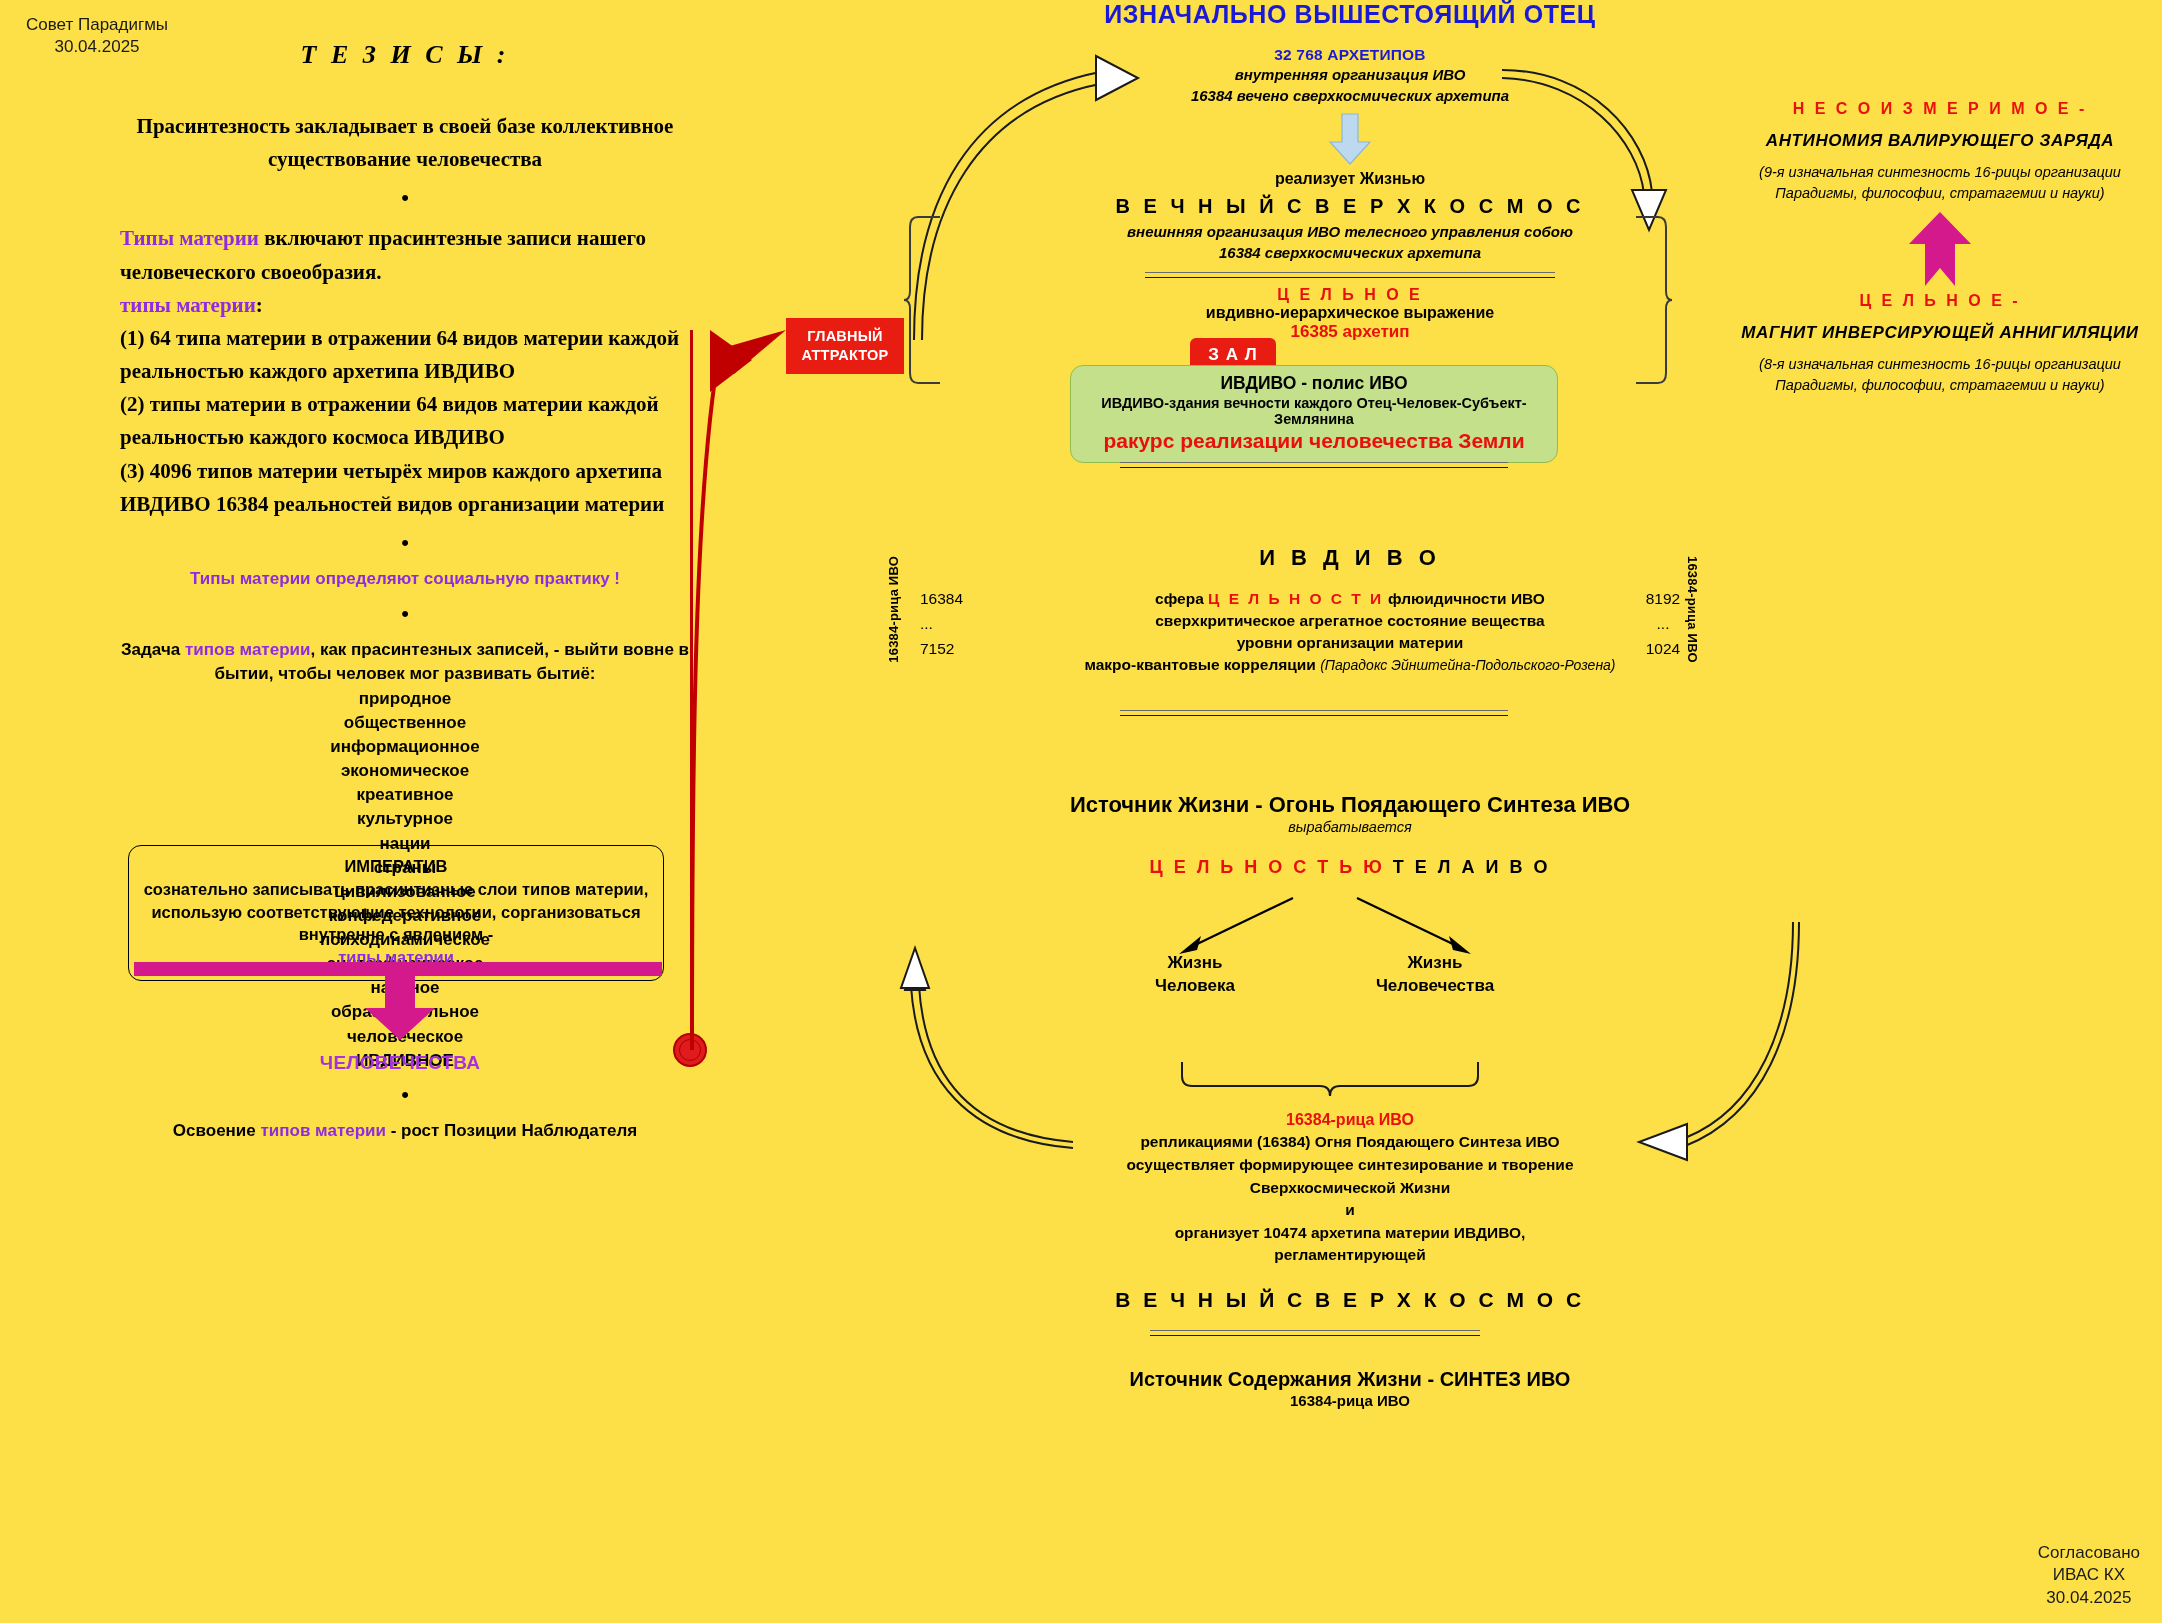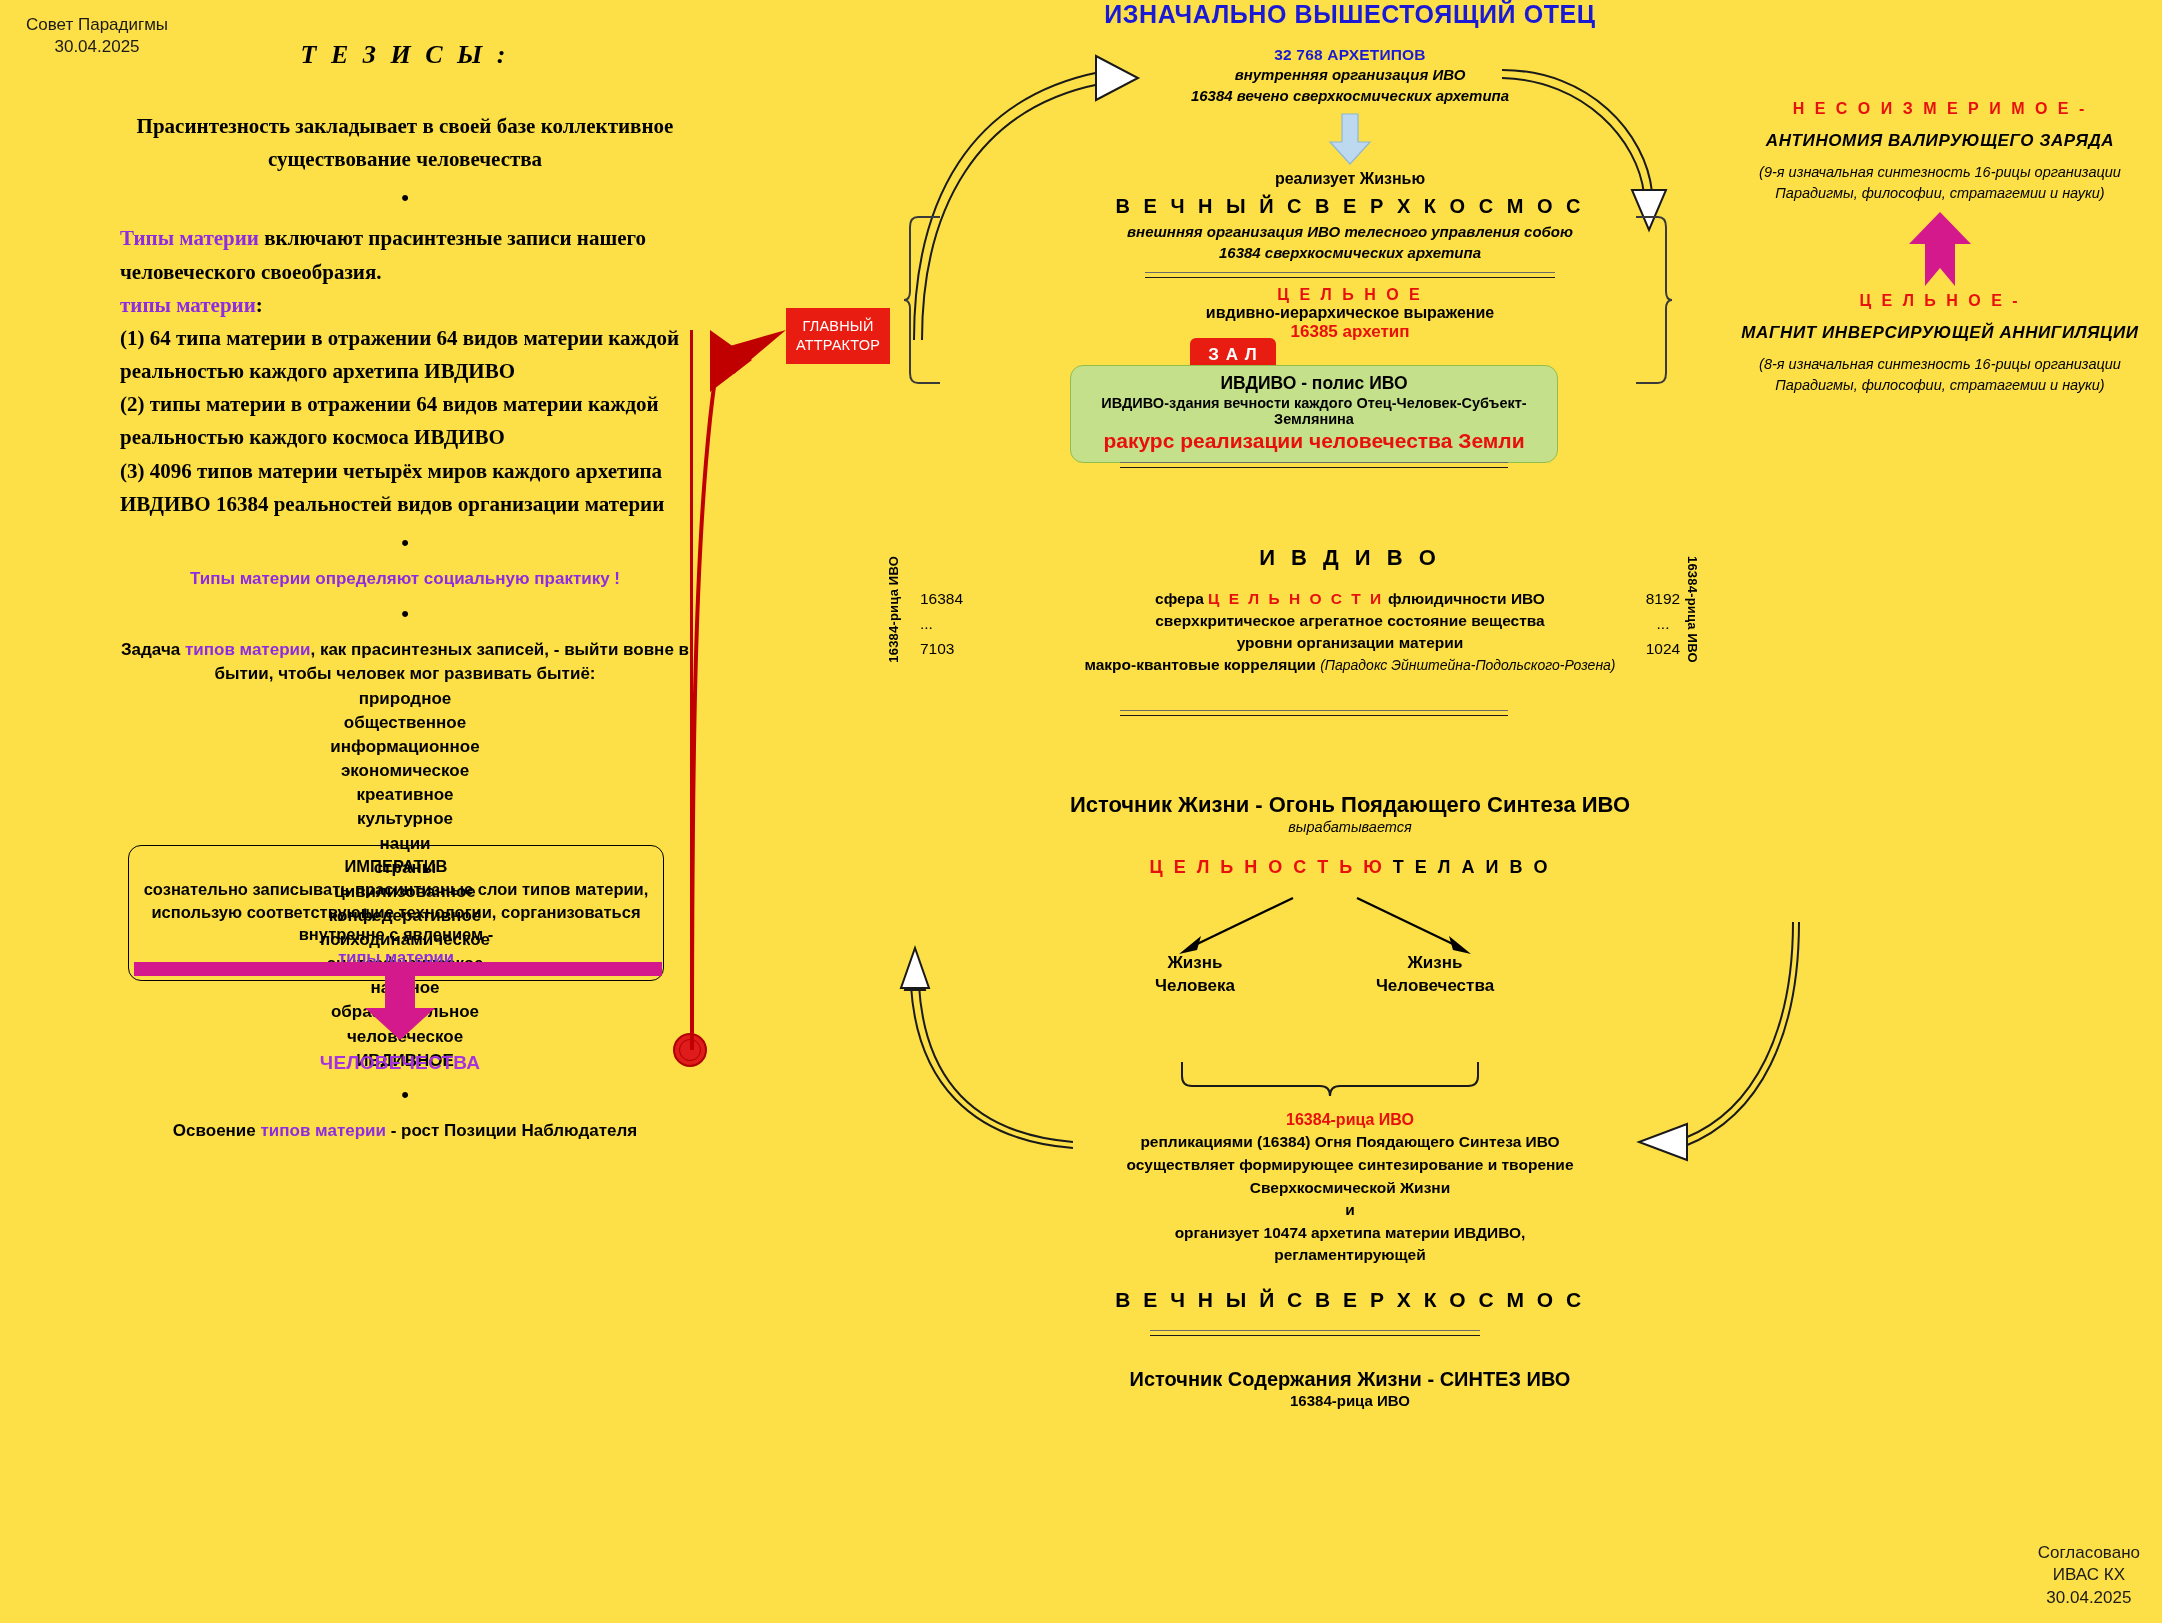--- a/index.html
+++ b/index.html
@@ -119,25 +119,25 @@
   #red-dot-inner {
     left: 679px; top: 1039px;
     width: 22px; height: 22px;
     border-radius: 50%;
     border: 1.5px solid #b00000;
     box-sizing: border-box;
   }
 
   
   #attractor-box {
-    left: 786px; top: 308px;
-    width: 104px; height: 56px;
+    left: 786px; top: 318px;
+    width: 118px; height: 56px;
     background: #e81c10;
     color: #ffffff;
-    font-weight: normal;
+    font-weight: bold;
     font-size: 14.5px;
     line-height: 1.28;
     display: flex;
     align-items: center;
     justify-content: center;
     text-align: center;
     letter-spacing: 0.2px;
   }
 
   
@@ -499,21 +499,21 @@
   </div>
 
   <div id="ivdivo-title" class="abs">И В Д И В О</div>
 
   <div id="vlabel-left" class="abs vlabel">16384-рица ИВО</div>
   <div id="vlabel-right" class="abs vlabel">16384-рица ИВО</div>
 
   <div id="nums-left" class="abs">
     <div>16384</div>
     <div>...</div>
-    <div>7103</div>
+    <div>7152</div>
   </div>
 
   <div id="nums-right" class="abs">
     <div>8192</div>
     <div>...</div>
     <div>1024</div>
   </div>
 
   <div id="ivdivo-body" class="abs">
     <div>

